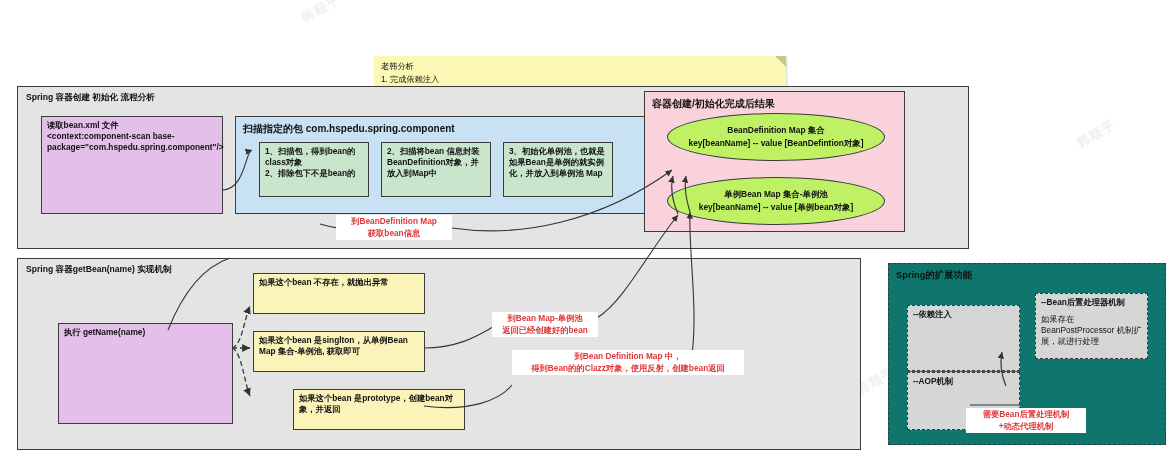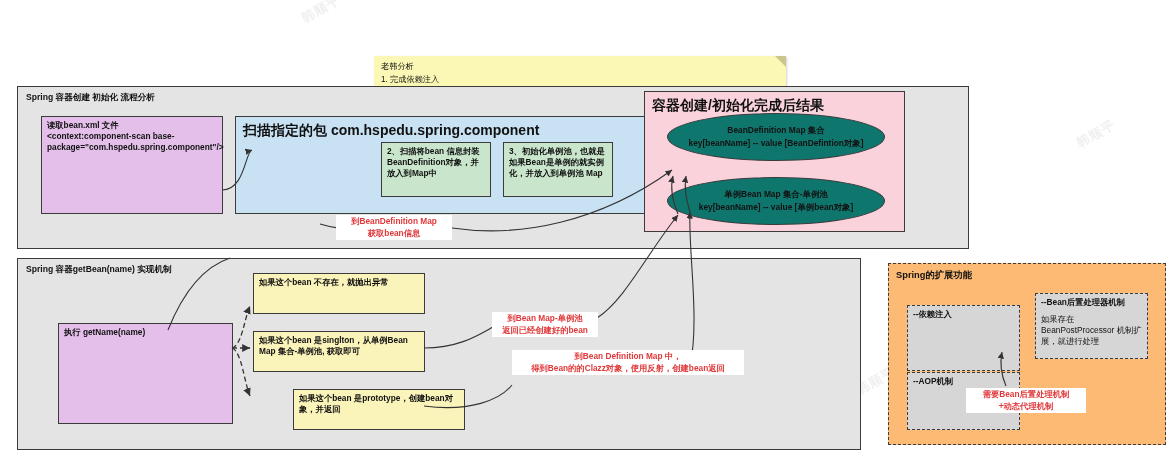--- a/index.html
+++ b/index.html
@@ -75,34 +75,34 @@
     position:absolute; left:8px; top:5px;
     font-size:8.6px; font-weight:bold; color:#111;
   }
 
   
   .grp-blue  { background:#c8e2f3; }
   .grp-pink  { background:#f9d2dc; }
   .grp-purple{ background:#e3bfe9; }
   .grp-green { background:#c9e6cc; }
   .grp-yellow{ background:#faf3ba; }
-  .grp-orange{ background:#fdba74; }
+  .grp-orange{ background:#0f766e; }
   .grp-grey  { background:#d6d6d6; }
 
   .grp-title {
     position:absolute; left:7px; top:5px;
-    font-size:14px; font-weight:bold; color:#111; white-space:nowrap;
+    font-size:10px; font-weight:bold; color:#111; white-space:nowrap;
   }
 
   .dashed { border:1.4px dashed #3b3b3b; }
 
   
   .ellipse {
     position:absolute; border:1px solid #3b3b3b; border-radius:50%;
-    background:#0f766e;
+    background:#bef264;
     display:flex; align-items:center; justify-content:center;
     text-align:center;
   }
   .ellipse .txt {
     position:static; font-size:8.4px; line-height:13px; font-weight:bold;
     color:#111; white-space:pre-line; padding:0 4px;
   }
 
   
   .anno {
@@ -170,20 +170,24 @@
     <div class="ptitle">Spring 容器创建 初始化 流程分析</div>
 
     <div class="box grp-purple" style="left:23px;top:29px;width:182px;height:98px;">
       <div class="txt">读取bean.xml 文件
 &lt;context:component-scan base-package="com.hspedu.spring.component"/&gt;</div>
     </div>
 
     <div class="box grp-blue" style="left:217px;top:29px;width:479px;height:98px;">
       <div class="grp-title">扫描指定的包 com.hspedu.spring.component</div>
 
+      <div class="box grp-green" style="left:23px;top:25px;width:110px;height:55px;">
+        <div class="txt">1、扫描包，得到bean的class对象
+2、排除包下不是bean的</div>
+      </div>
       <div class="box grp-green" style="left:145px;top:25px;width:110px;height:55px;">
         <div class="txt">2、扫描将bean 信息封装BeanDefinition对象，并放入到Map中</div>
       </div>
       <div class="box grp-green" style="left:267px;top:25px;width:110px;height:55px;">
         <div class="txt">3、初始化单例池，也就是如果Bean是单例的就实例化，并放入到单例池 Map</div>
       </div>
     </div>
 
     <div class="box grp-pink" style="left:626px;top:4px;width:261px;height:141px;">
       <div class="grp-title">容器创建/初始化完成后结果</div>
@@ -238,16 +242,16 @@
 
   <div class="anno" style="left:336px;top:215px;width:116px;">到BeanDefinition Map
 获取bean信息</div>
 
   <div class="anno" style="left:492px;top:312px;width:106px;">到Bean Map-单例池
 返回已经创建好的bean</div>
 
   <div class="anno" style="left:512px;top:350px;width:232px;">到Bean Definition Map 中，
 得到Bean的的Clazz对象，使用反射，创建bean返回</div>
 
-  <div class="anno" style="left:966px;top:388px;width:120px;">需要Bean后置处理机制
+  <div class="anno" style="left:966px;top:408px;width:120px;">需要Bean后置处理机制
 +动态代理机制</div>
 
 </div>
 
 </body></html>

